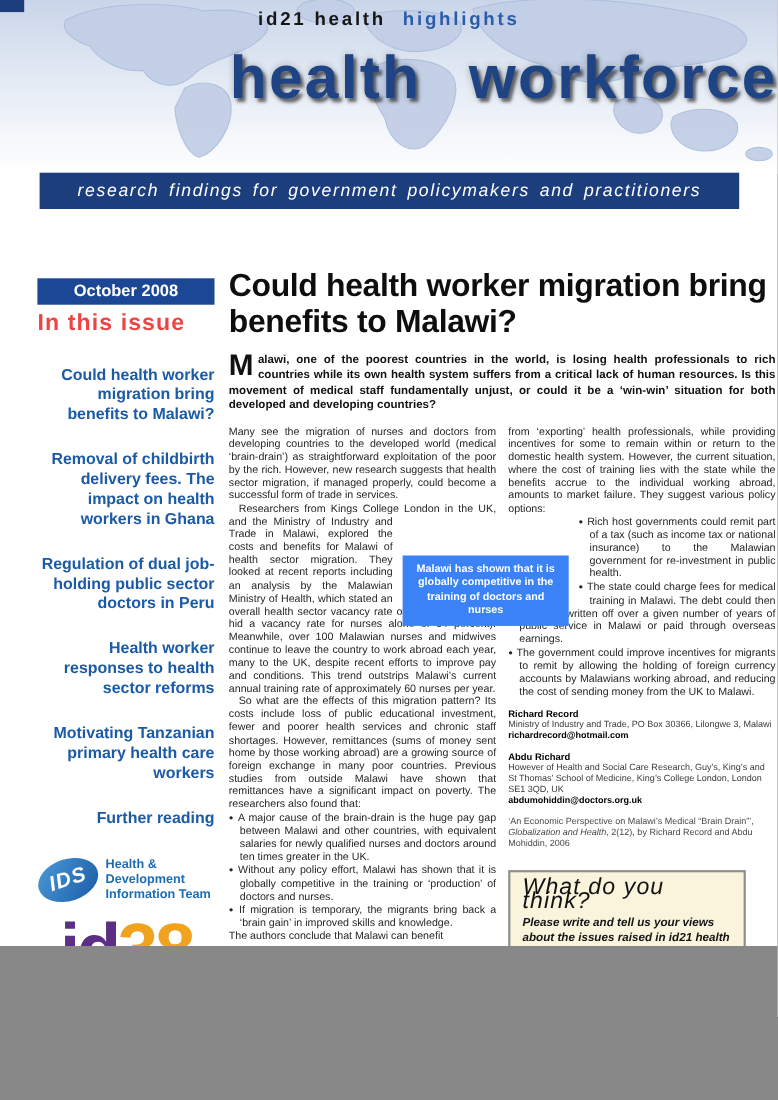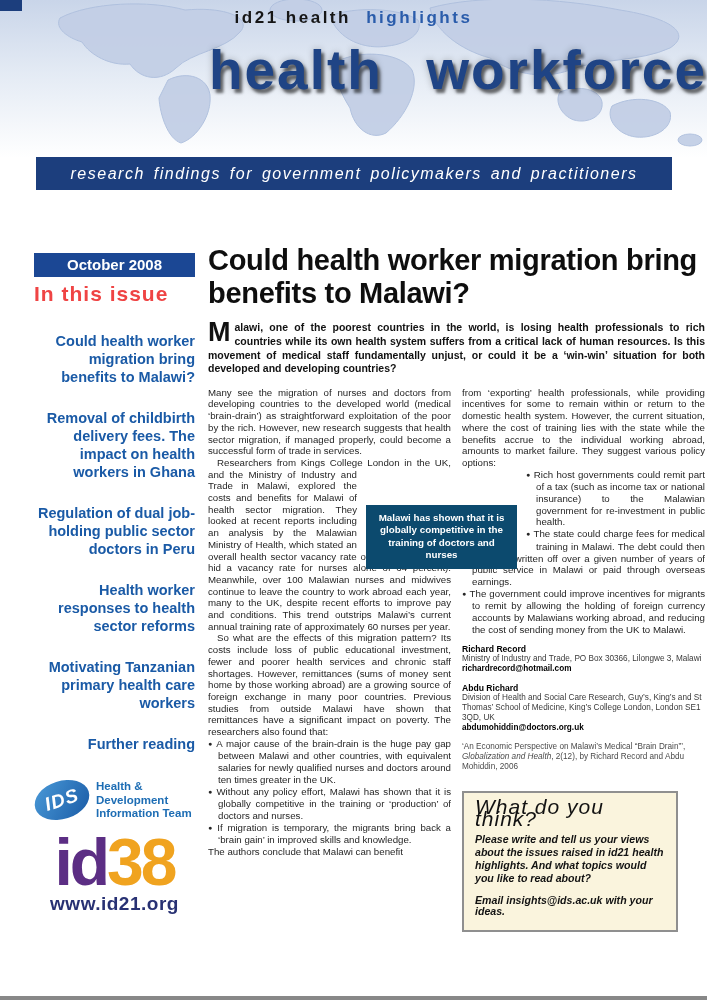--- a/index.html
+++ b/index.html
@@ -1,16 +1,16 @@
 <!DOCTYPE html>
 <html><head>
 <meta charset="utf-8">
 <style>
   html,body{margin:0;padding:0;background:#888;}
-  #page{position:relative;width:707px;height:996px;background:#ffffff;margin:0 auto;
+  #page{position:relative;width:707px;height:860px;background:#ffffff;margin:0 auto;
         font-family:"Liberation Sans", sans-serif;overflow:hidden;}
 
   
   .header{position:absolute;top:0;left:0;width:707px;height:158px;
           background:linear-gradient(180deg,#c9d5e9 0%,#e3eaf4 45%,#ffffff 100%);}
   .header svg{position:absolute;top:0;left:0;}
   .masthead{position:absolute;top:8px;left:0;width:100%;text-align:center;
             font-size:17px;font-weight:bold;letter-spacing:2.5px;}
   .masthead .mh-black{color:#161616;}
   .masthead .mh-blue{color:#2a5cab;margin-left:8px;}
@@ -53,21 +53,21 @@
               color:#111;text-align:justify;}
   .dropcap{float:left;font-size:27px;line-height:23px;padding-right:4px;font-weight:bold;}
   .columns{position:relative;margin-top:9px;display:flex;gap:11px;
            font-size:9.7px;line-height:11.7px;color:#262626;}
   .col{width:244px;text-align:justify;}
   .col p{margin:0;}
   .indent{text-indent:9px;}
   .wrap-r{float:right;width:94px;height:78px;}
   .wrap-l{float:left;width:64px;height:78px;}
   .pullquote{position:absolute;left:158px;top:118px;width:151px;height:64px;
-             background:#0c4a6e;color:#fff;font-weight:bold;font-size:9.8px;
+             background:#3b82f6;color:#fff;font-weight:bold;font-size:9.8px;
              line-height:12.3px;text-align:center;display:flex;align-items:center;
              justify-content:center;padding:4px 9px;box-sizing:border-box;}
   .bullet{padding-left:10px;text-indent:-10px;margin:0;}
   .dot{font-size:7px;padding-right:3px;position:relative;top:-1px;}
   .contact{margin-top:9px;font-size:8.2px;line-height:10px;color:#3a3a3a;text-align:left;}
   .contact .name{font-weight:bold;color:#000;font-size:8.6px;}
   .contact .email{font-weight:bold;color:#000;cursor:pointer;}
   .citation{margin-top:9px;font-size:8.2px;line-height:10px;color:#4a4a4a;text-align:left;}
   .citation .it{font-style:italic;}
 
@@ -162,21 +162,21 @@
         <p class="bullet"><span class="dot">●</span><span>The state could charge fees for medical training in Malawi. The debt could then either be written off over a given number of years of public service in Malawi or paid through overseas earnings.</span></p>
         <p class="bullet"><span class="dot">●</span><span>The government could improve incentives for migrants to remit by allowing the holding of foreign currency accounts by Malawians working abroad, and reducing the cost of sending money from the UK to Malawi.</span></p>
 
         <div class="contact">
           <div class="name">Richard Record</div>
           <div>Ministry of Industry and Trade, PO Box 30366, Lilongwe 3, Malawi</div>
           <div class="email">richardrecord@hotmail.com</div>
         </div>
         <div class="contact">
           <div class="name">Abdu Richard</div>
-          <div>Division of Health and Social Care Research, Guy’s, King’s and St Thomas’ School of Medicine, King’s College London, London SE1 3QD, UK</div>
+          <div>However of Health and Social Care Research, Guy’s, King’s and St Thomas’ School of Medicine, King’s College London, London SE1 3QD, UK</div>
           <div class="email">abdumohiddin@doctors.org.uk</div>
         </div>
 
         <div class="citation">
           <span>‘An Economic Perspective on Malawi’s Medical “Brain Drain”’, </span><span class="it">Globalization and Health</span><span>, 2(12), by Richard Record and Abdu Mohiddin, 2006</span>
         </div>
 
         <div class="feedback">
           <div class="fb-title">What do you think?</div>
           <div class="fb-body">Please write and tell us your views about the issues raised in id21 health highlights. And what topics would you like to read about?</div>

